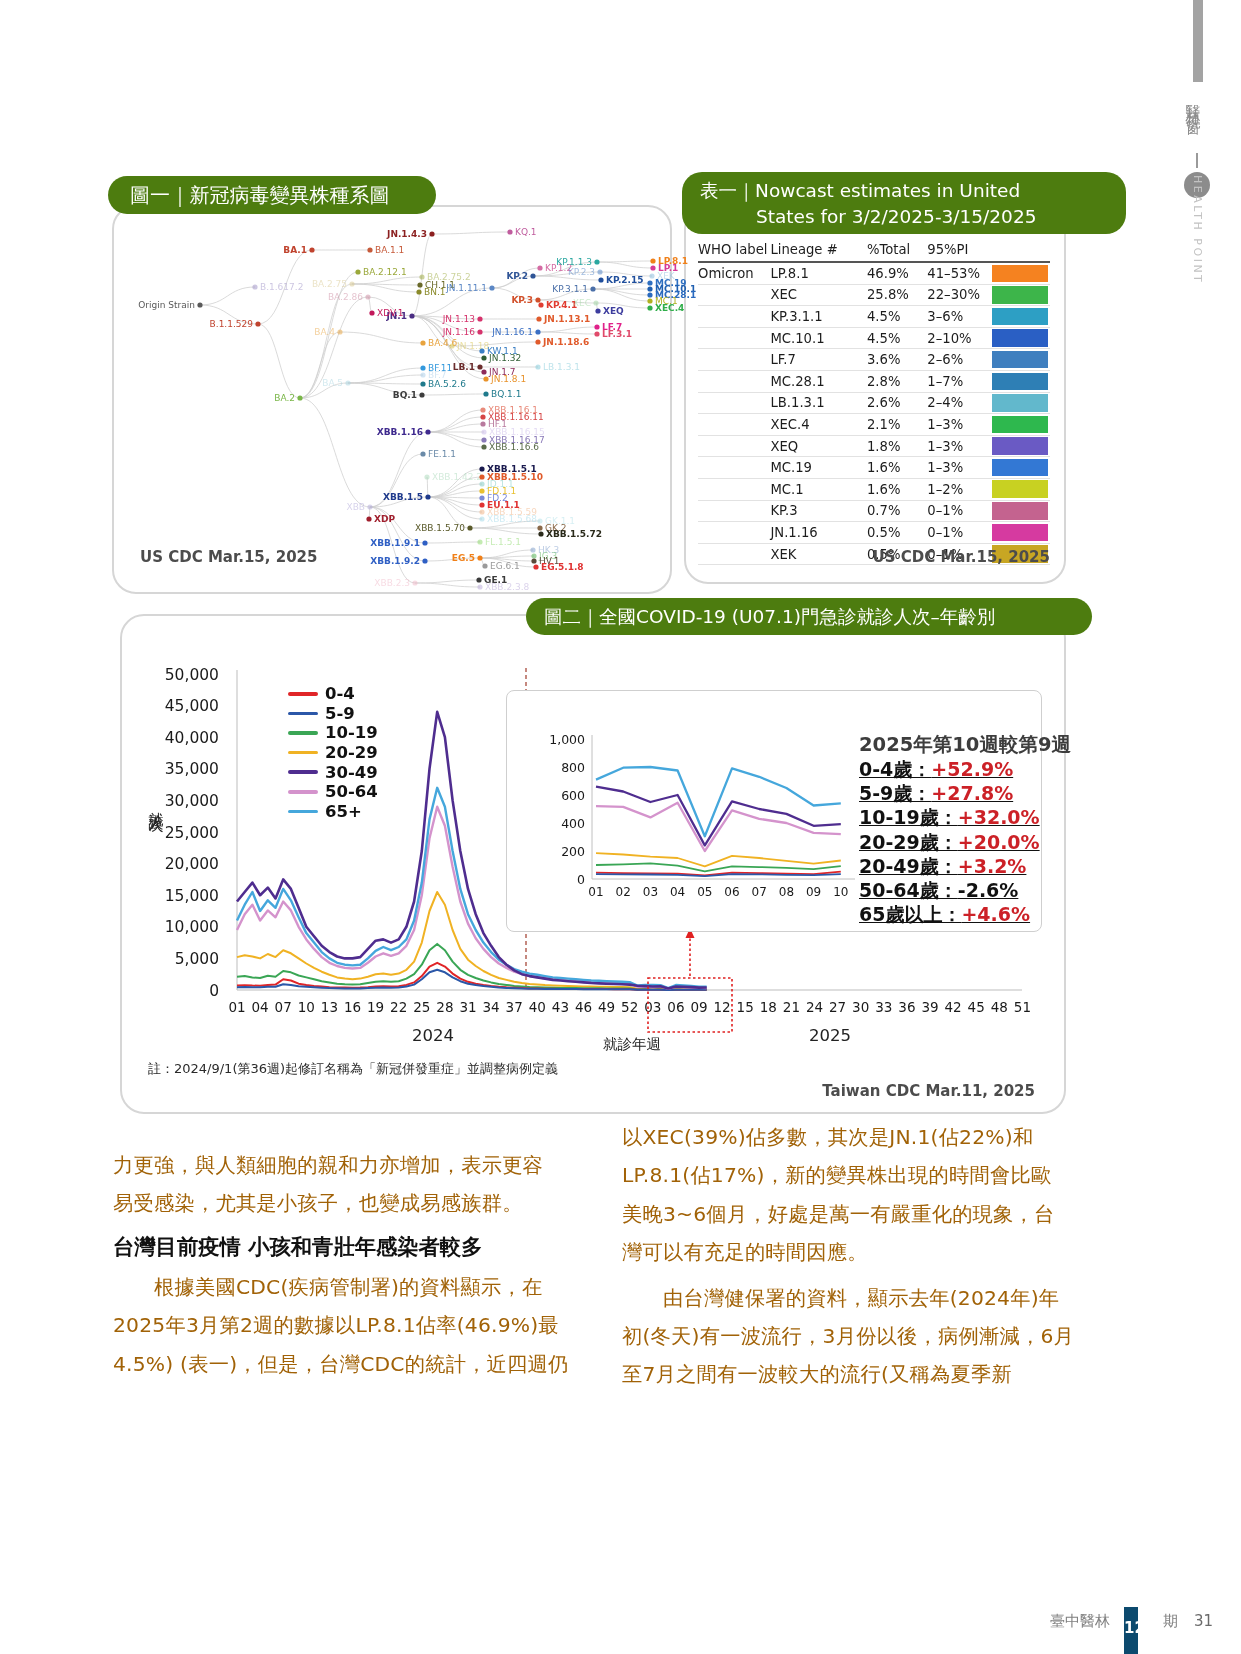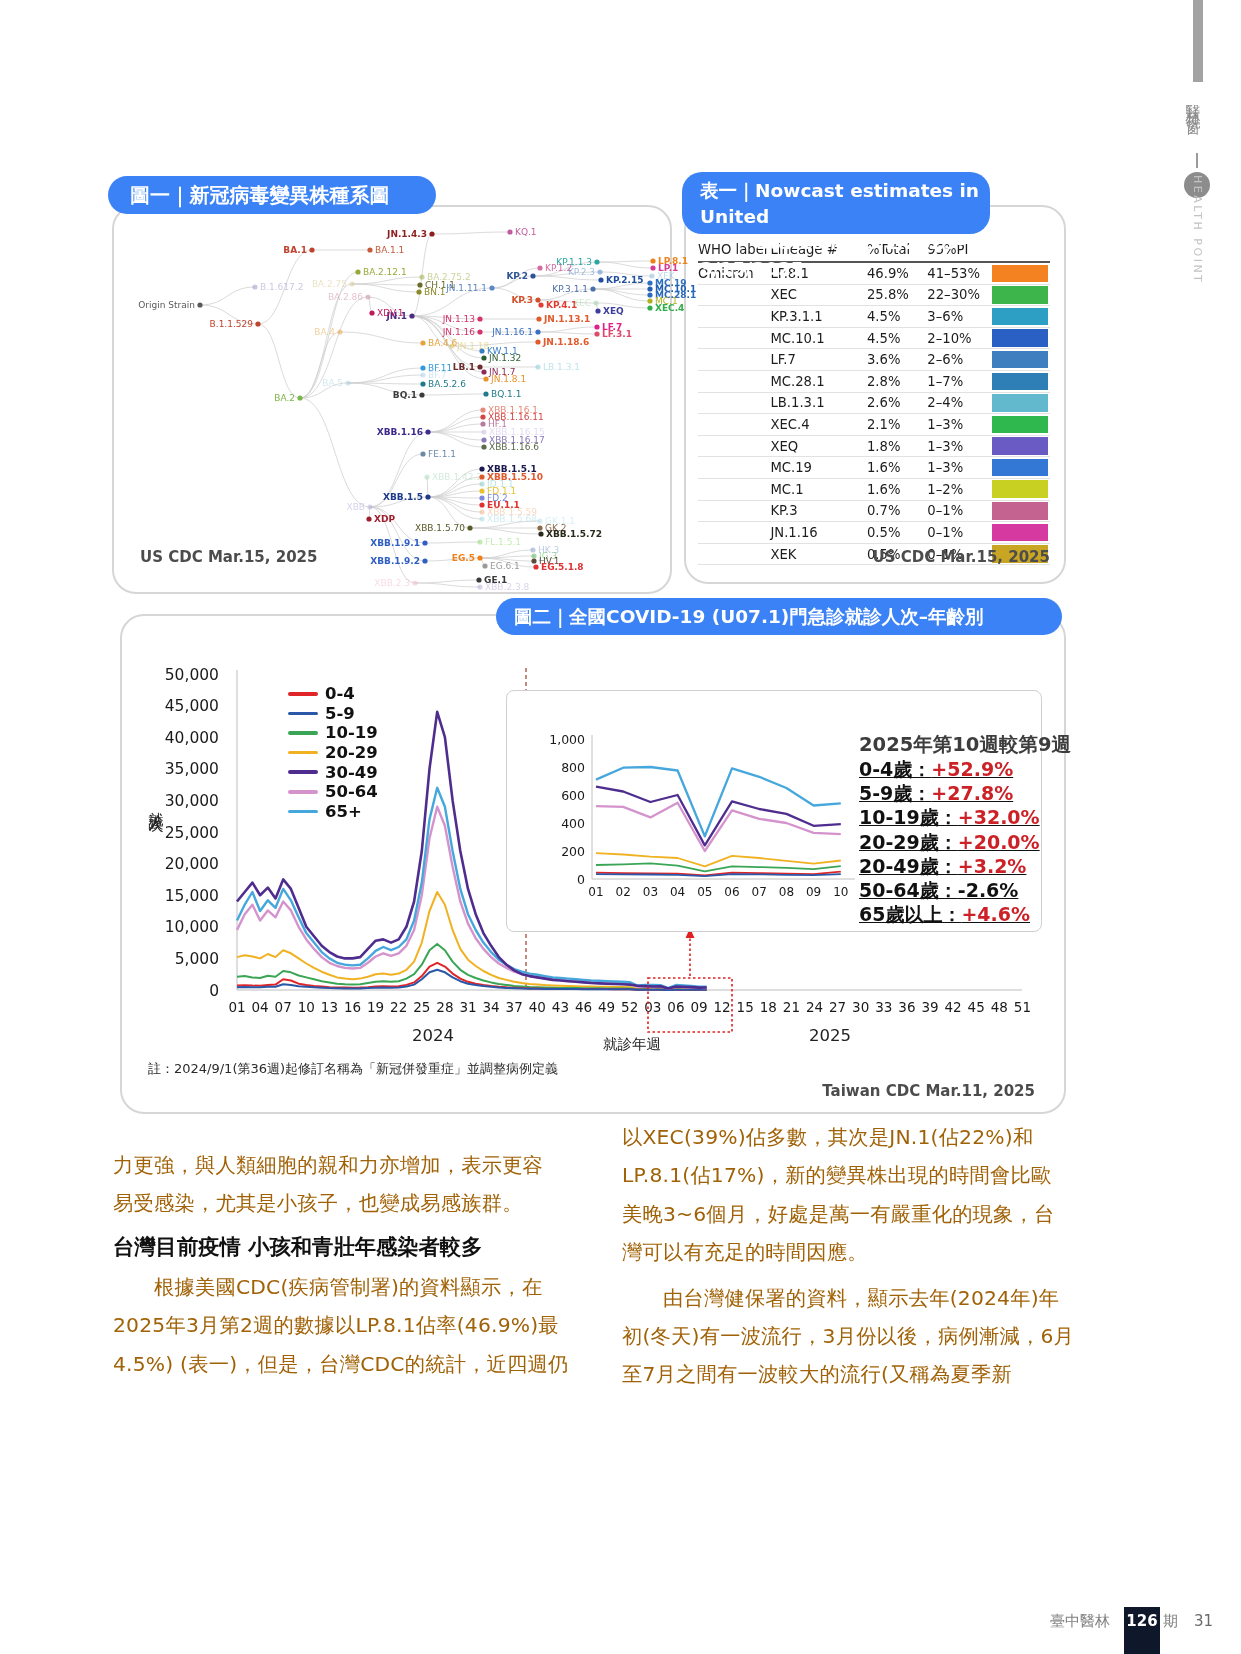--- a/index.html
+++ b/index.html
@@ -1,20 +1,20 @@
 <!DOCTYPE html>
 <html><head>
 <meta charset="utf-8">
 <style>
   html,body{margin:0;padding:0;background:#fff;}
   .page{position:relative;width:1241px;height:1654px;background:#fff;overflow:hidden;
         font-family:"DejaVu Sans","Liberation Sans",sans-serif;}
   .abs{position:absolute;}
   .panel{position:absolute;border:2px solid #d6d6d6;border-radius:24px;background:#fff;}
-  .banner{position:absolute;background:#3b82f6;color:#fff;font-weight:bold;border-radius:20px;z-index:5;}
+  .banner{position:absolute;background:#4d7c0f;color:#fff;font-weight:normal;border-radius:20px;z-index:5;}
   .fig-cap{position:absolute;font-weight:bold;color:#4c4c4c;font-size:15px;}
   
   .t1{position:absolute;left:698px;top:240px;width:352px;font-size:13.2px;color:#1d1d1d;}
   .t1 table{border-collapse:collapse;width:100%;}
   .t1 th{font-weight:normal;text-align:left;padding:2px 0 4px 0;border-bottom:2px solid #555;font-size:13.2px;}
   .t1 td{border-bottom:1px solid #e2e2e2;padding:1px 0;height:18.6px;vertical-align:middle;}
   .t1 td.sw{padding:0;}
   .t1 .swb{width:56px;height:17.5px;margin:0.5px 0;}
   
   .legend{position:absolute;left:288px;top:684px;z-index:4;}
@@ -31,22 +31,22 @@
   .tline{line-height:38.4px;font-size:20.3px;color:#a16207;letter-spacing:0.2px;white-space:nowrap;}
   .bhead{font-size:21.3px;font-weight:bold;color:#111;line-height:40px;margin-top:4px;margin-bottom:1px;white-space:nowrap;}
   
   .side-bar{position:absolute;left:1193px;top:0;width:10px;height:82px;background:#a3a3a3;}
   .side-title{position:absolute;left:1183px;top:92px;writing-mode:vertical-rl;text-orientation:upright;font-size:15px;color:#8c8c8c;letter-spacing:5px;}
   .side-dash{position:absolute;left:1196px;top:153px;width:2px;height:15px;background:#9a9a9a;}
   .side-circle{position:absolute;left:1184px;top:172px;width:26px;height:26px;border-radius:50%;background:#8c8c8c;}
   .side-sub{position:absolute;left:1191px;top:175px;writing-mode:vertical-rl;font-size:11px;color:#c2c2c2;letter-spacing:2.5px;z-index:2;}
   
   .f-journal{position:absolute;left:1050px;top:1612px;font-size:15px;color:#808080;}
-  .f-badge{position:absolute;left:1124px;top:1607px;width:36px;height:47px;background:#0f172a;color:#fff;
-           font-size:15px;font-weight:bold;text-align:center;padding-top:5px;box-sizing:border-box;}
+  .f-badge{position:absolute;left:1124px;top:1607px;width:14px;height:47px;background:#0c4a6e;color:#fff;
+           font-size:15px;font-weight:bold;text-align:center;padding-top:12px;box-sizing:border-box;}
   .f-issue{position:absolute;left:1163px;top:1612px;font-size:15px;color:#808080;}
   .f-page{position:absolute;left:1194px;top:1612px;font-size:15px;color:#6a6a6a;}
   svg text{font-family:"DejaVu Sans","Liberation Sans",sans-serif;}
 </style>
 </head>
 <body>
 
 <div class="page">
 
   <div class="side-bar"></div>
@@ -519,21 +519,21 @@
         <text x="354" y="368.2" font-size="9" font-weight="700" fill="#3a3a3a" text-anchor="start">GE.1</text>
       </g>
       <g opacity="0.5">
         <circle cx="350" cy="372" r="2.6" fill="#b8a8d8"></circle>
         <text x="355" y="375.2" font-size="9" font-weight="400" fill="#b8a8d8" text-anchor="start">XBB.2.3.8</text>
       </g>
     </svg>
   <div class="fig-cap" style="left:140px;top:548px;">US CDC Mar.15, 2025</div>
 
   <div class="panel" style="left:684px;top:205px;width:378px;height:375px;"></div>
-  <div class="banner" style="left:682px;top:172px;width:308px;height:62px;font-size:18.5px;line-height:26px;padding:6px 0 0 18px;box-sizing:border-box;">
+  <div class="banner" style="left:682px;top:172px;width:444px;height:62px;font-size:18.5px;line-height:26px;padding:6px 0 0 18px;box-sizing:border-box;">
     <div><span>表一｜Nowcast estimates in United</span><br>
     <span style="padding-left:56px;">States for 3/2/2025-3/15/2025</span></div>
   </div>
   <div class="t1">
     <table>
       <thead>
           <tr>
         <th style="width:72px;">WHO label</th>
         <th style="width:96px;">Lineage #</th>
         <th style="width:60px;">%Total</th>
@@ -667,21 +667,21 @@
             <td class="sw">
               <div class="swb" style="background:#c8a623"></div>
             </td>
           </tr>
         </tbody>
     </table>
   </div>
   <div class="fig-cap" style="left:828px;top:548px;width:222px;text-align:right;">US CDC Mar.15, 2025</div>
 
   <div class="panel" style="left:120px;top:614px;width:942px;height:496px;"></div>
-  <div class="banner" style="left:496px;top:598px;width:566px;height:37px;font-size:18.5px;display:flex;align-items:center;padding-left:18px;box-sizing:border-box;">圖二｜全國COVID-19 (U07.1)門急診就診人次–年齡別</div>
+  <div class="banner" style="left:526px;top:598px;width:566px;height:37px;font-size:18.5px;display:flex;align-items:center;padding-left:18px;box-sizing:border-box;">圖二｜全國COVID-19 (U07.1)門急診就診人次–年齡別</div>
 
   <div class="abs" style="left:146px;top:800px;writing-mode:vertical-rl;text-orientation:upright;font-size:15px;color:#222;letter-spacing:2px;z-index:4;">就診人次</div>
 
   <div class="legend" id="legend">
       <div class="litem">
         <span class="lsw" style="background:#e02528"></span>
         <span class="llab">0-4</span>
       </div>
       <div class="litem">
         <span class="lsw" style="background:#2b57a8"></span>

